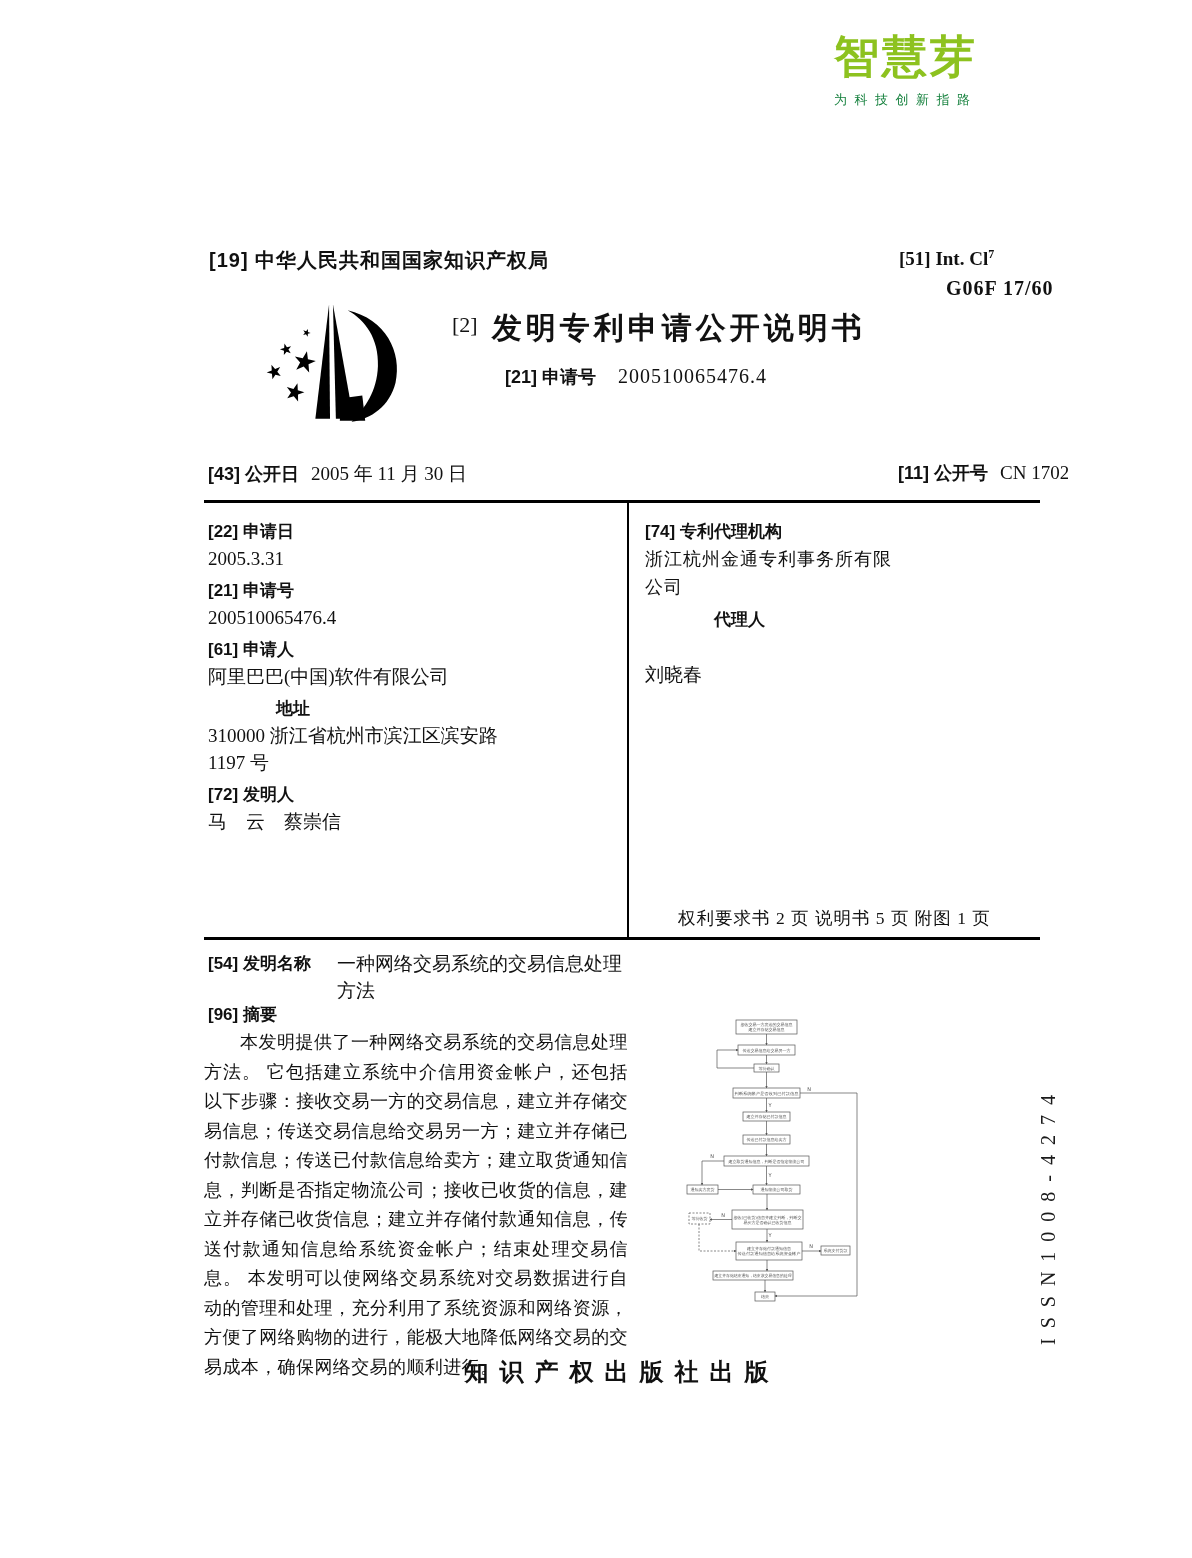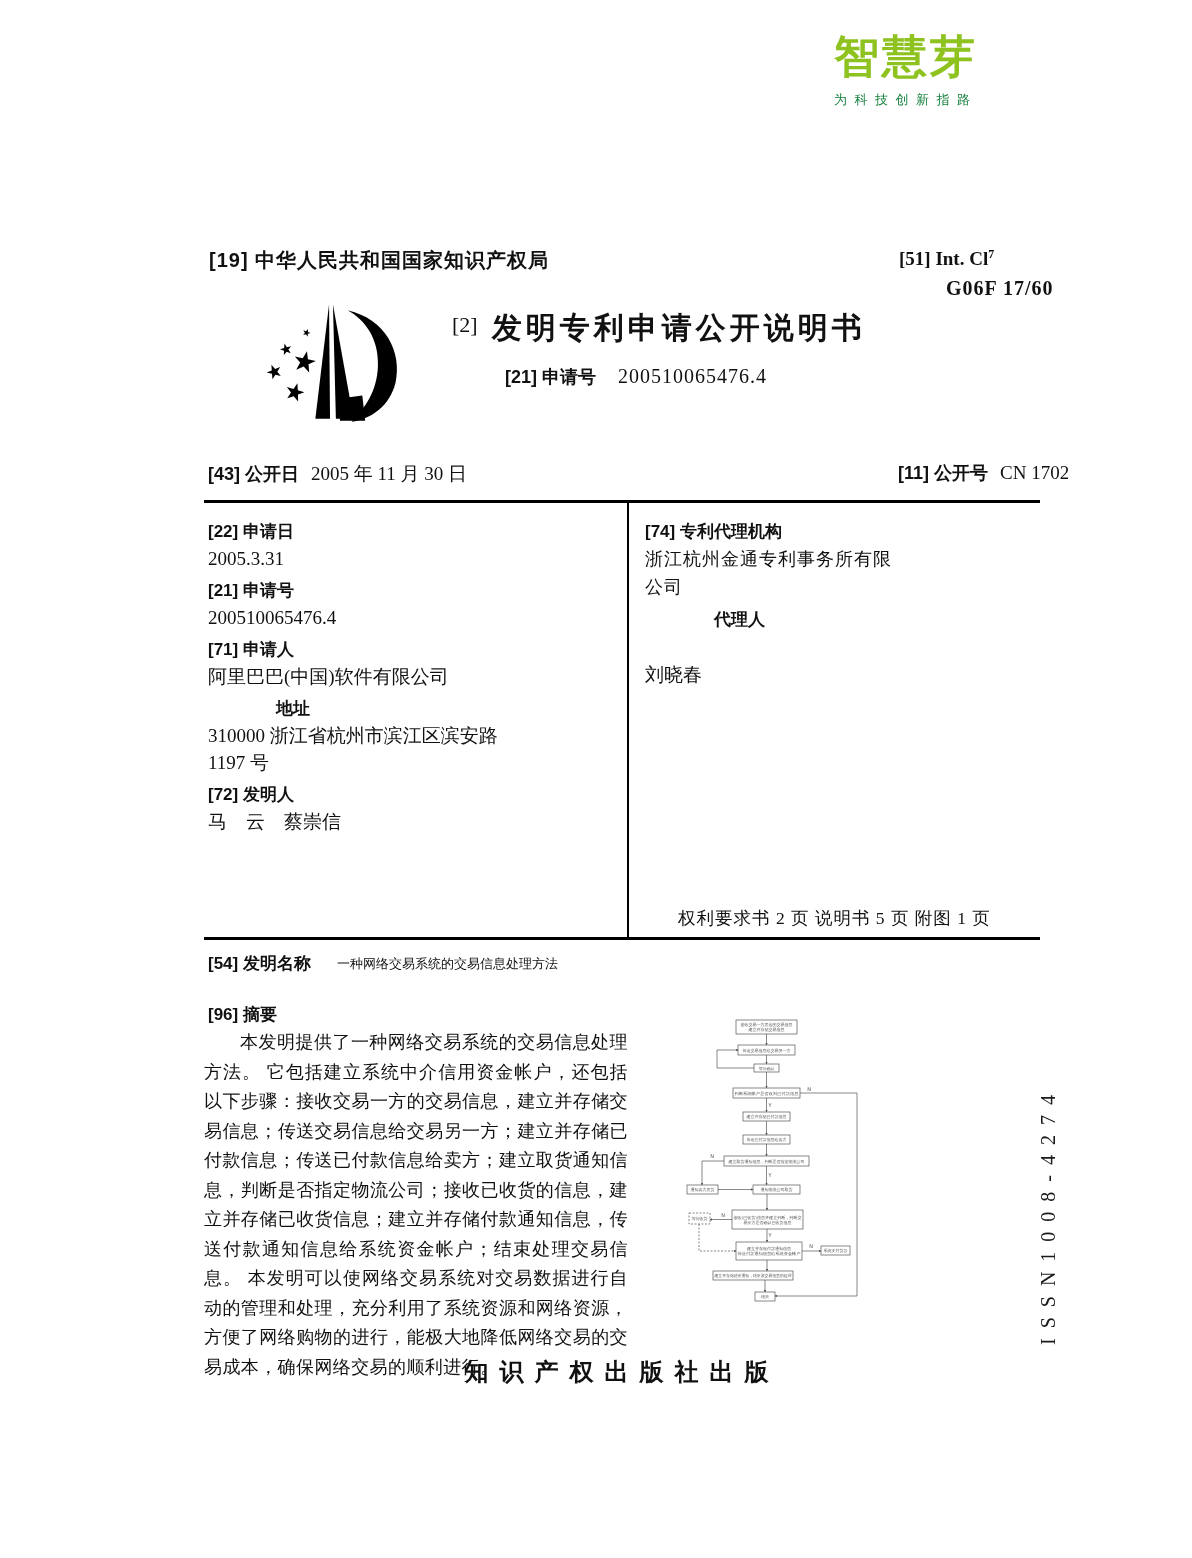--- a/index.html
+++ b/index.html
@@ -48,21 +48,21 @@
   .bvalue-wrap{width:302px;}
   .bvalue-agency{width:262px;font-size:18px;line-height:28px;letter-spacing:1px;}
   .brow-agent{margin-top:2px;gap:28px;}
   .brow-agent .blabel{padding-left:69px;}
   .pages-note{position:absolute;left:678px;top:906px;font-size:17.5px;letter-spacing:1px;}
 
   
   .invention{position:absolute;left:208px;top:950px;display:flex;}
   .inv-label{font-family:"Liberation Sans","DejaVu Sans",sans-serif;font-weight:bold;
              font-size:17px;line-height:27px;white-space:nowrap;}
-  .inv-title{width:294px;font-size:13px;line-height:27px;margin-left:26px;}
+  .inv-title{width:294px;font-size:19px;line-height:27px;margin-left:26px;}
   .abs-label{position:absolute;left:208px;top:1003px;
              font-family:"Liberation Sans","DejaVu Sans",sans-serif;font-weight:bold;font-size:17px;}
   .abstract{position:absolute;left:204px;top:1028px;width:424px;font-size:18px;
             line-height:29.5px;text-align:justify;text-indent:2em;letter-spacing:0.4px;}
 
   
   .flowchart{position:absolute;left:672px;top:1002px;}
   .flowchart rect{fill:#ffffff;stroke:#555;stroke-width:0.7;}
   .flowchart polyline{fill:none;stroke:#555;stroke-width:0.7;}
   .flowchart text{fill:#555;font-size:4px;font-family:"DejaVu Sans",sans-serif;text-anchor:middle;}
@@ -131,21 +131,21 @@
   <div class="biblio-left">
     <div class="brow">
       <span class="blabel blabel-w">[22] 申请日</span>
       <span class="bvalue">2005.3.31</span>
     </div>
     <div class="brow">
       <span class="blabel blabel-w">[21] 申请号</span>
       <span class="bvalue">200510065476.4</span>
     </div>
     <div class="brow">
-      <span class="blabel blabel-w">[71] 申请人</span>
+      <span class="blabel blabel-w">[61] 申请人</span>
       <span class="bvalue">阿里巴巴(中国)软件有限公司</span>
     </div>
     <div class="brow">
       <span class="blabel blabel-addr">地址</span>
       <span class="bvalue bvalue-wrap">310000 浙江省杭州市滨江区滨安路 1197 号</span>
     </div>
     <div class="brow">
       <span class="blabel blabel-w">[72] 发明人</span>
       <span class="bvalue">马　云　蔡崇信</span>
     </div>

